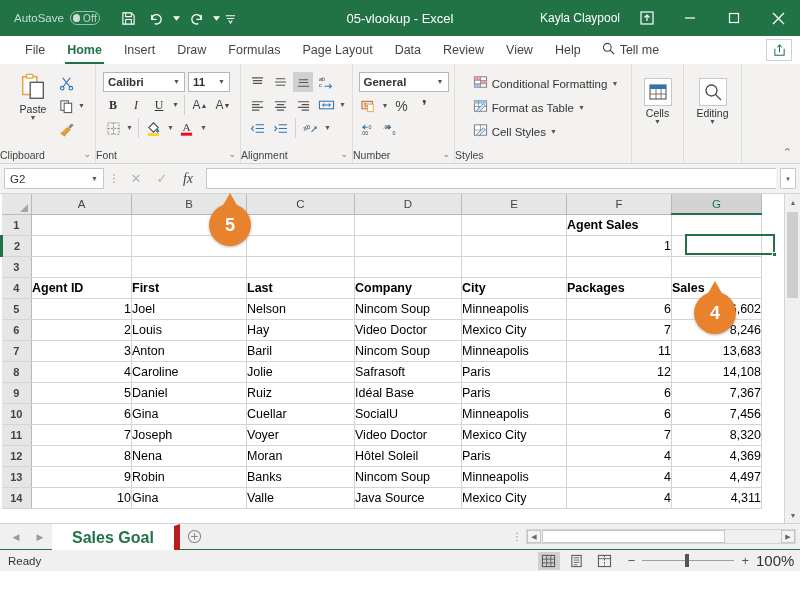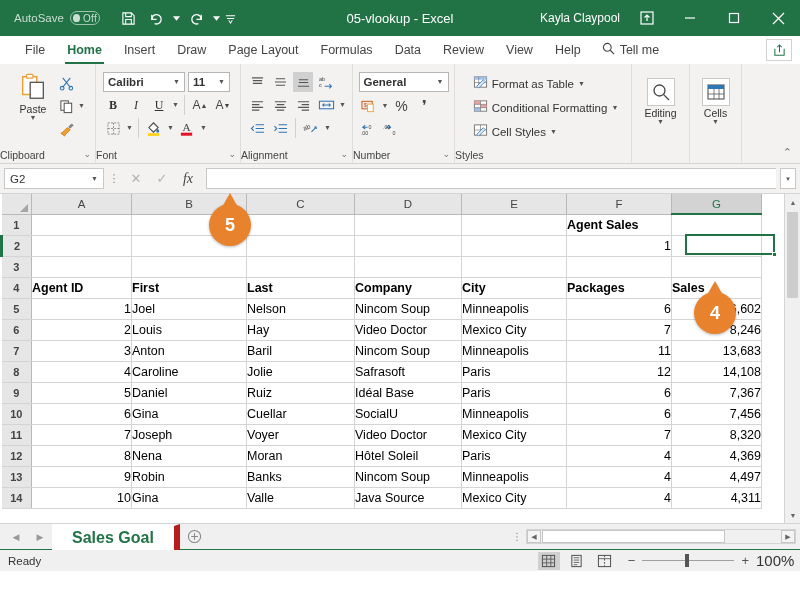--- a/index.html
+++ b/index.html
@@ -350,24 +350,24 @@
       <div class="tab active">
           <span>Home</span>
         </div>
       <div class="tab">
           <span>Insert</span>
         </div>
       <div class="tab">
           <span>Draw</span>
         </div>
       <div class="tab">
+          <span>Formulas</span>
+        </div>
+      <div class="tab">
           <span>Page Layout</span>
-        </div>
-      <div class="tab">
-          <span>Formulas</span>
         </div>
       <div class="tab">
           <span>Data</span>
         </div>
       <div class="tab">
           <span>Review</span>
         </div>
       <div class="tab">
           <span>View</span>
         </div>
@@ -612,85 +612,85 @@
         <span class="dlg">⌄</span>
       </div>
     </div>
 
     <div class="rgroup" style="width:177px">
       <div class="rgroup-body" style="flex-direction:column; gap:3px; padding-top:6px; padding-left:10px">
         <div class="styleitem">
           <span>
             <svg width="15" height="15" viewBox="0 0 16 16">
                 <rect x="1.5" y="2" width="13" height="11" fill="#fff" stroke="#777" stroke-width="1"></rect>
-                <rect x="1.5" y="2" width="13" height="3" fill="#9dc3e6"></rect>
-                <path d="M1.5 8h13M6 5h0M6 2v11" stroke="#777" stroke-width=".7"></path>
-                <path d="M4 12l7-7 2 2-7 7z" fill="#d8e8f7" stroke="#2e75b6" stroke-width=".8"></path>
-              </svg>
-          </span>
-          <span>Format as Table</span>
+                <rect x="1.5" y="2" width="6.5" height="3.7" fill="#e8a0a0"></rect>
+                <rect x="8" y="5.7" width="6.5" height="3.7" fill="#e8a0a0"></rect>
+                <rect x="1.5" y="9.3" width="6.5" height="3.7" fill="#a0c0e8"></rect>
+                <path d="M8 2v11M1.5 5.7h13M1.5 9.3h13" stroke="#777" stroke-width=".7"></path>
+              </svg>
+          </span>
+          <span>Conditional Formatting</span>
           <span class="caret-d">▼</span>
         </div>
         <div class="styleitem">
           <span>
             <svg width="15" height="15" viewBox="0 0 16 16">
                 <rect x="1.5" y="2" width="13" height="11" fill="#fff" stroke="#777" stroke-width="1"></rect>
-                <rect x="1.5" y="2" width="6.5" height="3.7" fill="#e8a0a0"></rect>
-                <rect x="8" y="5.7" width="6.5" height="3.7" fill="#e8a0a0"></rect>
-                <rect x="1.5" y="9.3" width="6.5" height="3.7" fill="#a0c0e8"></rect>
-                <path d="M8 2v11M1.5 5.7h13M1.5 9.3h13" stroke="#777" stroke-width=".7"></path>
-              </svg>
-          </span>
-          <span>Conditional Formatting</span>
+                <rect x="1.5" y="2" width="13" height="3" fill="#9dc3e6"></rect>
+                <path d="M1.5 8h13M6 5h0M6 2v11" stroke="#777" stroke-width=".7"></path>
+                <path d="M4 12l7-7 2 2-7 7z" fill="#d8e8f7" stroke="#2e75b6" stroke-width=".8"></path>
+              </svg>
+          </span>
+          <span>Format as Table</span>
           <span class="caret-d">▼</span>
         </div>
         <div class="styleitem">
           <span>
             <svg width="15" height="15" viewBox="0 0 16 16">
                 <rect x="1.5" y="2" width="13" height="11" fill="#fff" stroke="#777" stroke-width="1"></rect>
                 <path d="M1.5 7.5h13M8 2v11" stroke="#777" stroke-width=".7"></path>
                 <path d="M4 12l7-7 2 2-7 7z" fill="#d8e8f7" stroke="#2e75b6" stroke-width=".8"></path>
               </svg>
           </span>
           <span>Cell Styles</span>
           <span class="caret-d">▼</span>
         </div>
       </div>
       <div class="rgroup-label">
         <span>Styles</span>
       </div>
-    </div>
-
-    <div class="rgroup" style="width:58px; border-right:1px solid #dededd">
-      <div class="rgroup-body" style="justify-content:center; padding-top:8px">
-        <div class="bigbtn" style="width:50px">
-          <span style="border:1px solid #c8c8c8;background:#fff;padding:3px;display:flex">
-            <svg width="20" height="20" viewBox="0 0 20 20">
-                <circle cx="8.5" cy="8.5" r="5.5" fill="none" stroke="#444" stroke-width="1.3"></circle>
-                <path d="M12.6 12.6L18 18" stroke="#444" stroke-width="1.3"></path>
-              </svg>
-          </span>
-          <span class="lbl">Editing</span>
-          <span class="caret-d">▼</span>
-        </div>
-      </div>
-      <div class="rgroup-label"></div>
     </div>
 
     <div class="rgroup" style="width:52px">
       <div class="rgroup-body" style="justify-content:center; padding-top:8px">
         <div class="bigbtn" style="width:44px">
           <span style="border:1px solid #c8c8c8;background:#fff;padding:3px;display:flex">
             <svg width="20" height="20" viewBox="0 0 20 20">
                 <rect x="2" y="3" width="16" height="14" fill="#fff" stroke="#555" stroke-width="1.1"></rect>
                 <rect x="2" y="3" width="16" height="4" fill="#2e75b6"></rect>
                 <path d="M8 7v10M13 7v10M2 12h16" stroke="#555" stroke-width=".8"></path>
               </svg>
           </span>
           <span class="lbl">Cells</span>
+          <span class="caret-d">▼</span>
+        </div>
+      </div>
+      <div class="rgroup-label"></div>
+    </div>
+
+    <div class="rgroup" style="width:58px; border-right:1px solid #dededd">
+      <div class="rgroup-body" style="justify-content:center; padding-top:8px">
+        <div class="bigbtn" style="width:50px">
+          <span style="border:1px solid #c8c8c8;background:#fff;padding:3px;display:flex">
+            <svg width="20" height="20" viewBox="0 0 20 20">
+                <circle cx="8.5" cy="8.5" r="5.5" fill="none" stroke="#444" stroke-width="1.3"></circle>
+                <path d="M12.6 12.6L18 18" stroke="#444" stroke-width="1.3"></path>
+              </svg>
+          </span>
+          <span class="lbl">Editing</span>
           <span class="caret-d">▼</span>
         </div>
       </div>
       <div class="rgroup-label"></div>
     </div>
 
     <div style="flex:1; position:relative">
       <span style="position:absolute;right:8px;bottom:4px;font-size:11px;color:#777">⌃</span>
     </div>
   </div>

